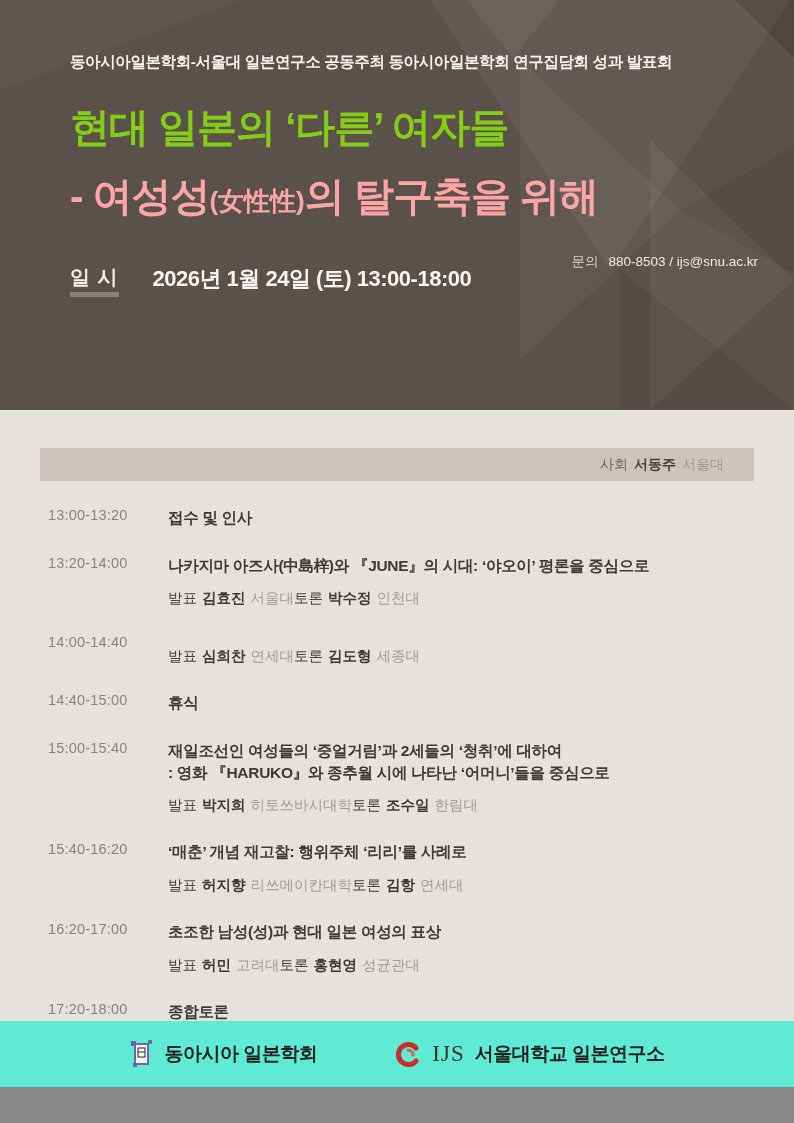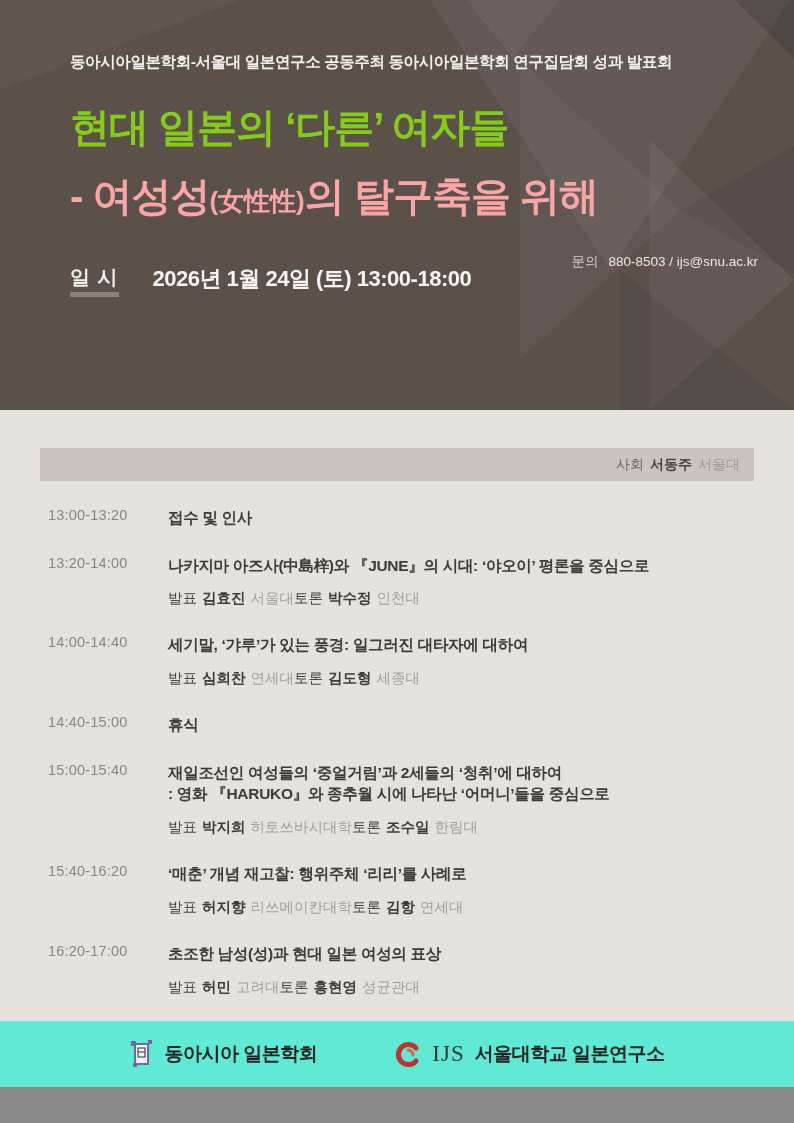--- a/index.html
+++ b/index.html
@@ -23,21 +23,21 @@
     border-bottom:5px solid #8a8079;padding-bottom:1px;
   }
   .info-value{margin-left:34px;font-size:22px;font-weight:700;letter-spacing:-0.5px;color:#f7f4f1;}
   .contact{position:absolute;right:36px;bottom:26px;font-size:13.5px;color:#efeae6;}
   .contact .c-label{margin-right:10px;color:#d9d2cc;}
   
   .schedule-wrap{padding:0 40px;}
   .mod-bar{
     margin-top:38px;height:33px;background:#cbc3bd;
     display:flex;align-items:center;justify-content:flex-end;
-    padding-right:14px;font-size:14px;color:#6b635d;
+    padding-right:30px;font-size:14px;color:#6b635d;
   }
   .mod-bar .m-name{font-weight:700;color:#4a443f;margin-left:6px;}
   .mod-bar .m-aff{color:#a29a93;margin-left:6px;}
   .row{display:flex;margin-top:26px;}
   .row .time{flex:none;width:104px;margin-left:8px;font-size:14.5px;color:#8b8580;letter-spacing:0.2px;}
   .row .content{flex:1;padding-left:16px;}
   .row .title-line{font-size:15.5px;font-weight:700;color:#3e3a36;line-height:1.4;letter-spacing:-0.3px;}
   .row .people{display:flex;justify-content:flex-start;margin-top:13px;font-size:14.5px;}
   .row .role{color:#4a443f;}
   .row .pname{font-weight:700;color:#3e3a36;margin-left:5px;}
@@ -113,23 +113,20 @@
           <div class="person">
             <span class="role">토론</span><span class="pname">박수정</span><span class="aff">인천대</span>
           </div>
         </div>
       </div>
     </div>
 
     <div class="row">
       <div class="time">14:00-14:40</div>
       <div class="content">
-        <div class="title">
-              <div class="title-line">세기말, ‘갸루’가 있는 풍경: 일그러진 대타자에 대하여</div>
-            </div>
         <div class="people">
           <div class="person">
             <span class="role">발표</span><span class="pname">심희찬</span><span class="aff">연세대</span>
           </div>
           <div class="person">
             <span class="role">토론</span><span class="pname">김도형</span><span class="aff">세종대</span>
           </div>
         </div>
       </div>
     </div>

